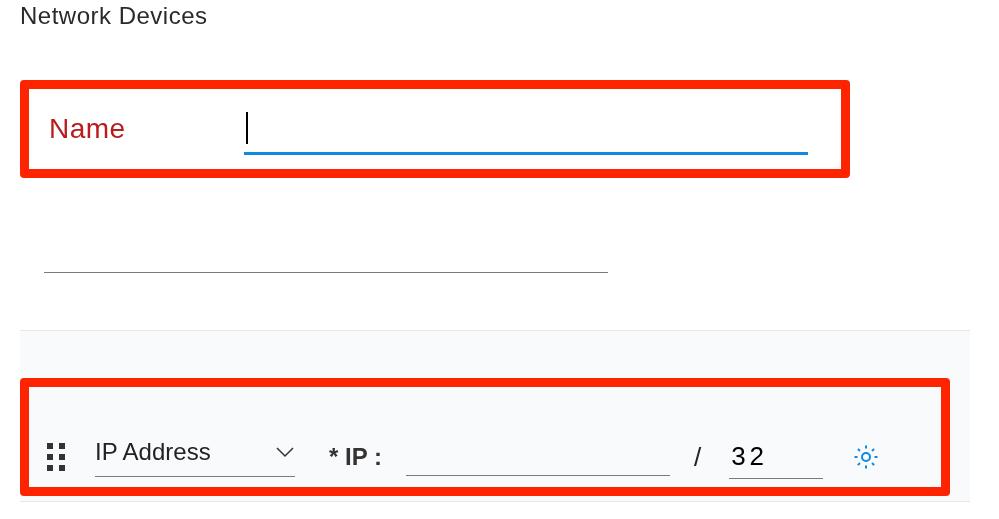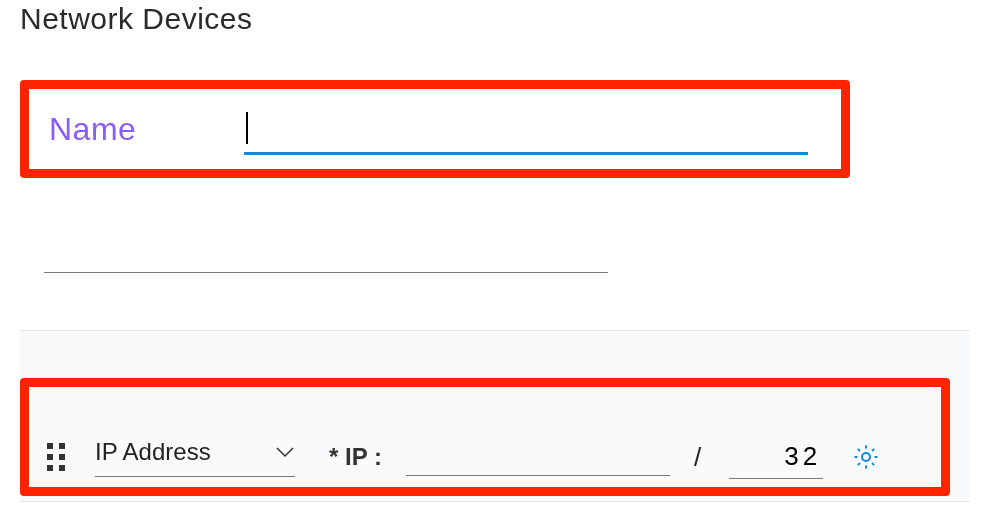--- a/index.html
+++ b/index.html
@@ -15,39 +15,39 @@
 
   .page {
     position: relative;
     width: 999px;
     height: 519px;
     box-sizing: border-box;
     padding-left: 20px;
   }
 
   .title {
-    font-size: 30px;
+    font-size: 24px;
     font-weight: 400;
     letter-spacing: 0.5px;
     color: #2a2a2a;
     padding-top: 2px;
   }
 
   
   .field-row {
     display: flex;
     align-items: center;
     height: 70px;
     box-sizing: border-box;
   }
 
   .field-label {
     width: 195px;
-    font-size: 32px;
-    color: #8b5cf6;
+    font-size: 28px;
+    color: #b91c1c;
     font-weight: 400;
     letter-spacing: 0.5px;
   }
 
   .field-input-wrap {
     position: relative;
     width: 560px;
     height: 42px;
   }
 
@@ -187,21 +187,21 @@
     margin-right: 28px;
   }
 
   .mask-input {
     width: 90px;
     border: none;
     border-bottom: 1px solid #7b7b7b;
     background: transparent;
     outline: none;
     font-size: 26px;
-    text-align: right;
+    text-align: left;
     height: 40px;
     letter-spacing: 4px;
     margin-right: 28px;
   }
 
   .gear {
     width: 30px;
     height: 30px;
     color: #0f8ae0;
     cursor: pointer;

